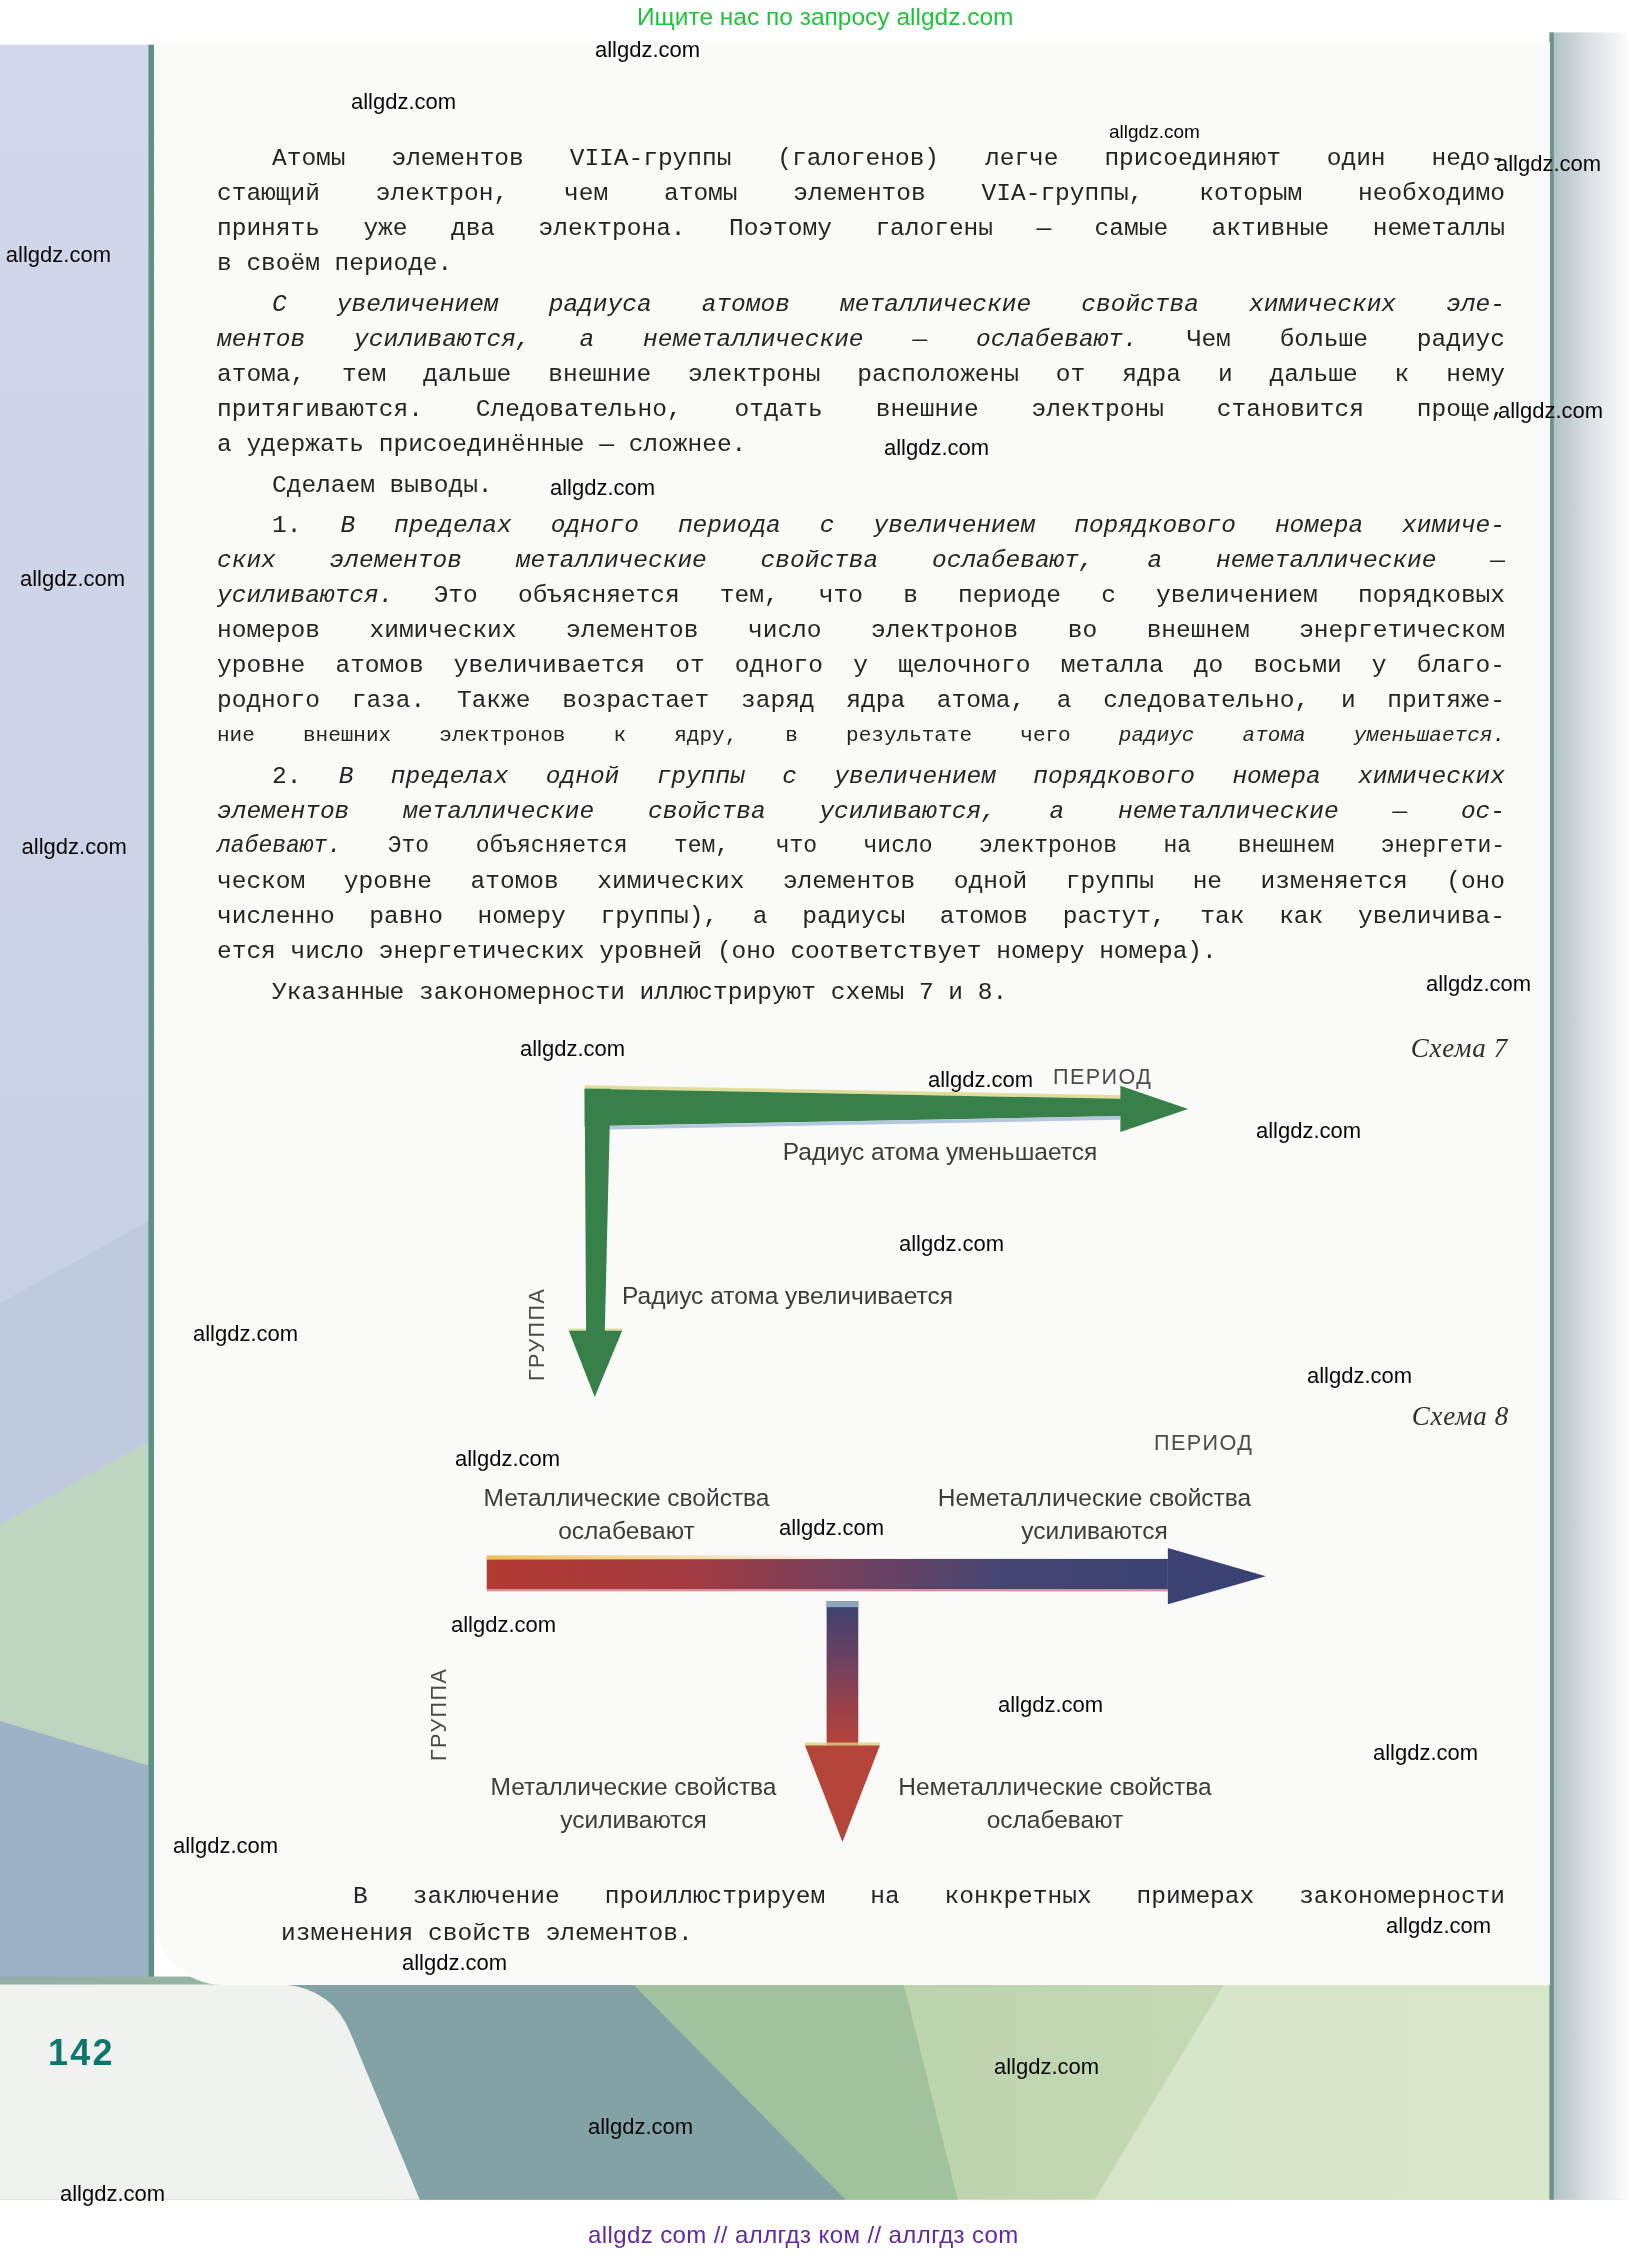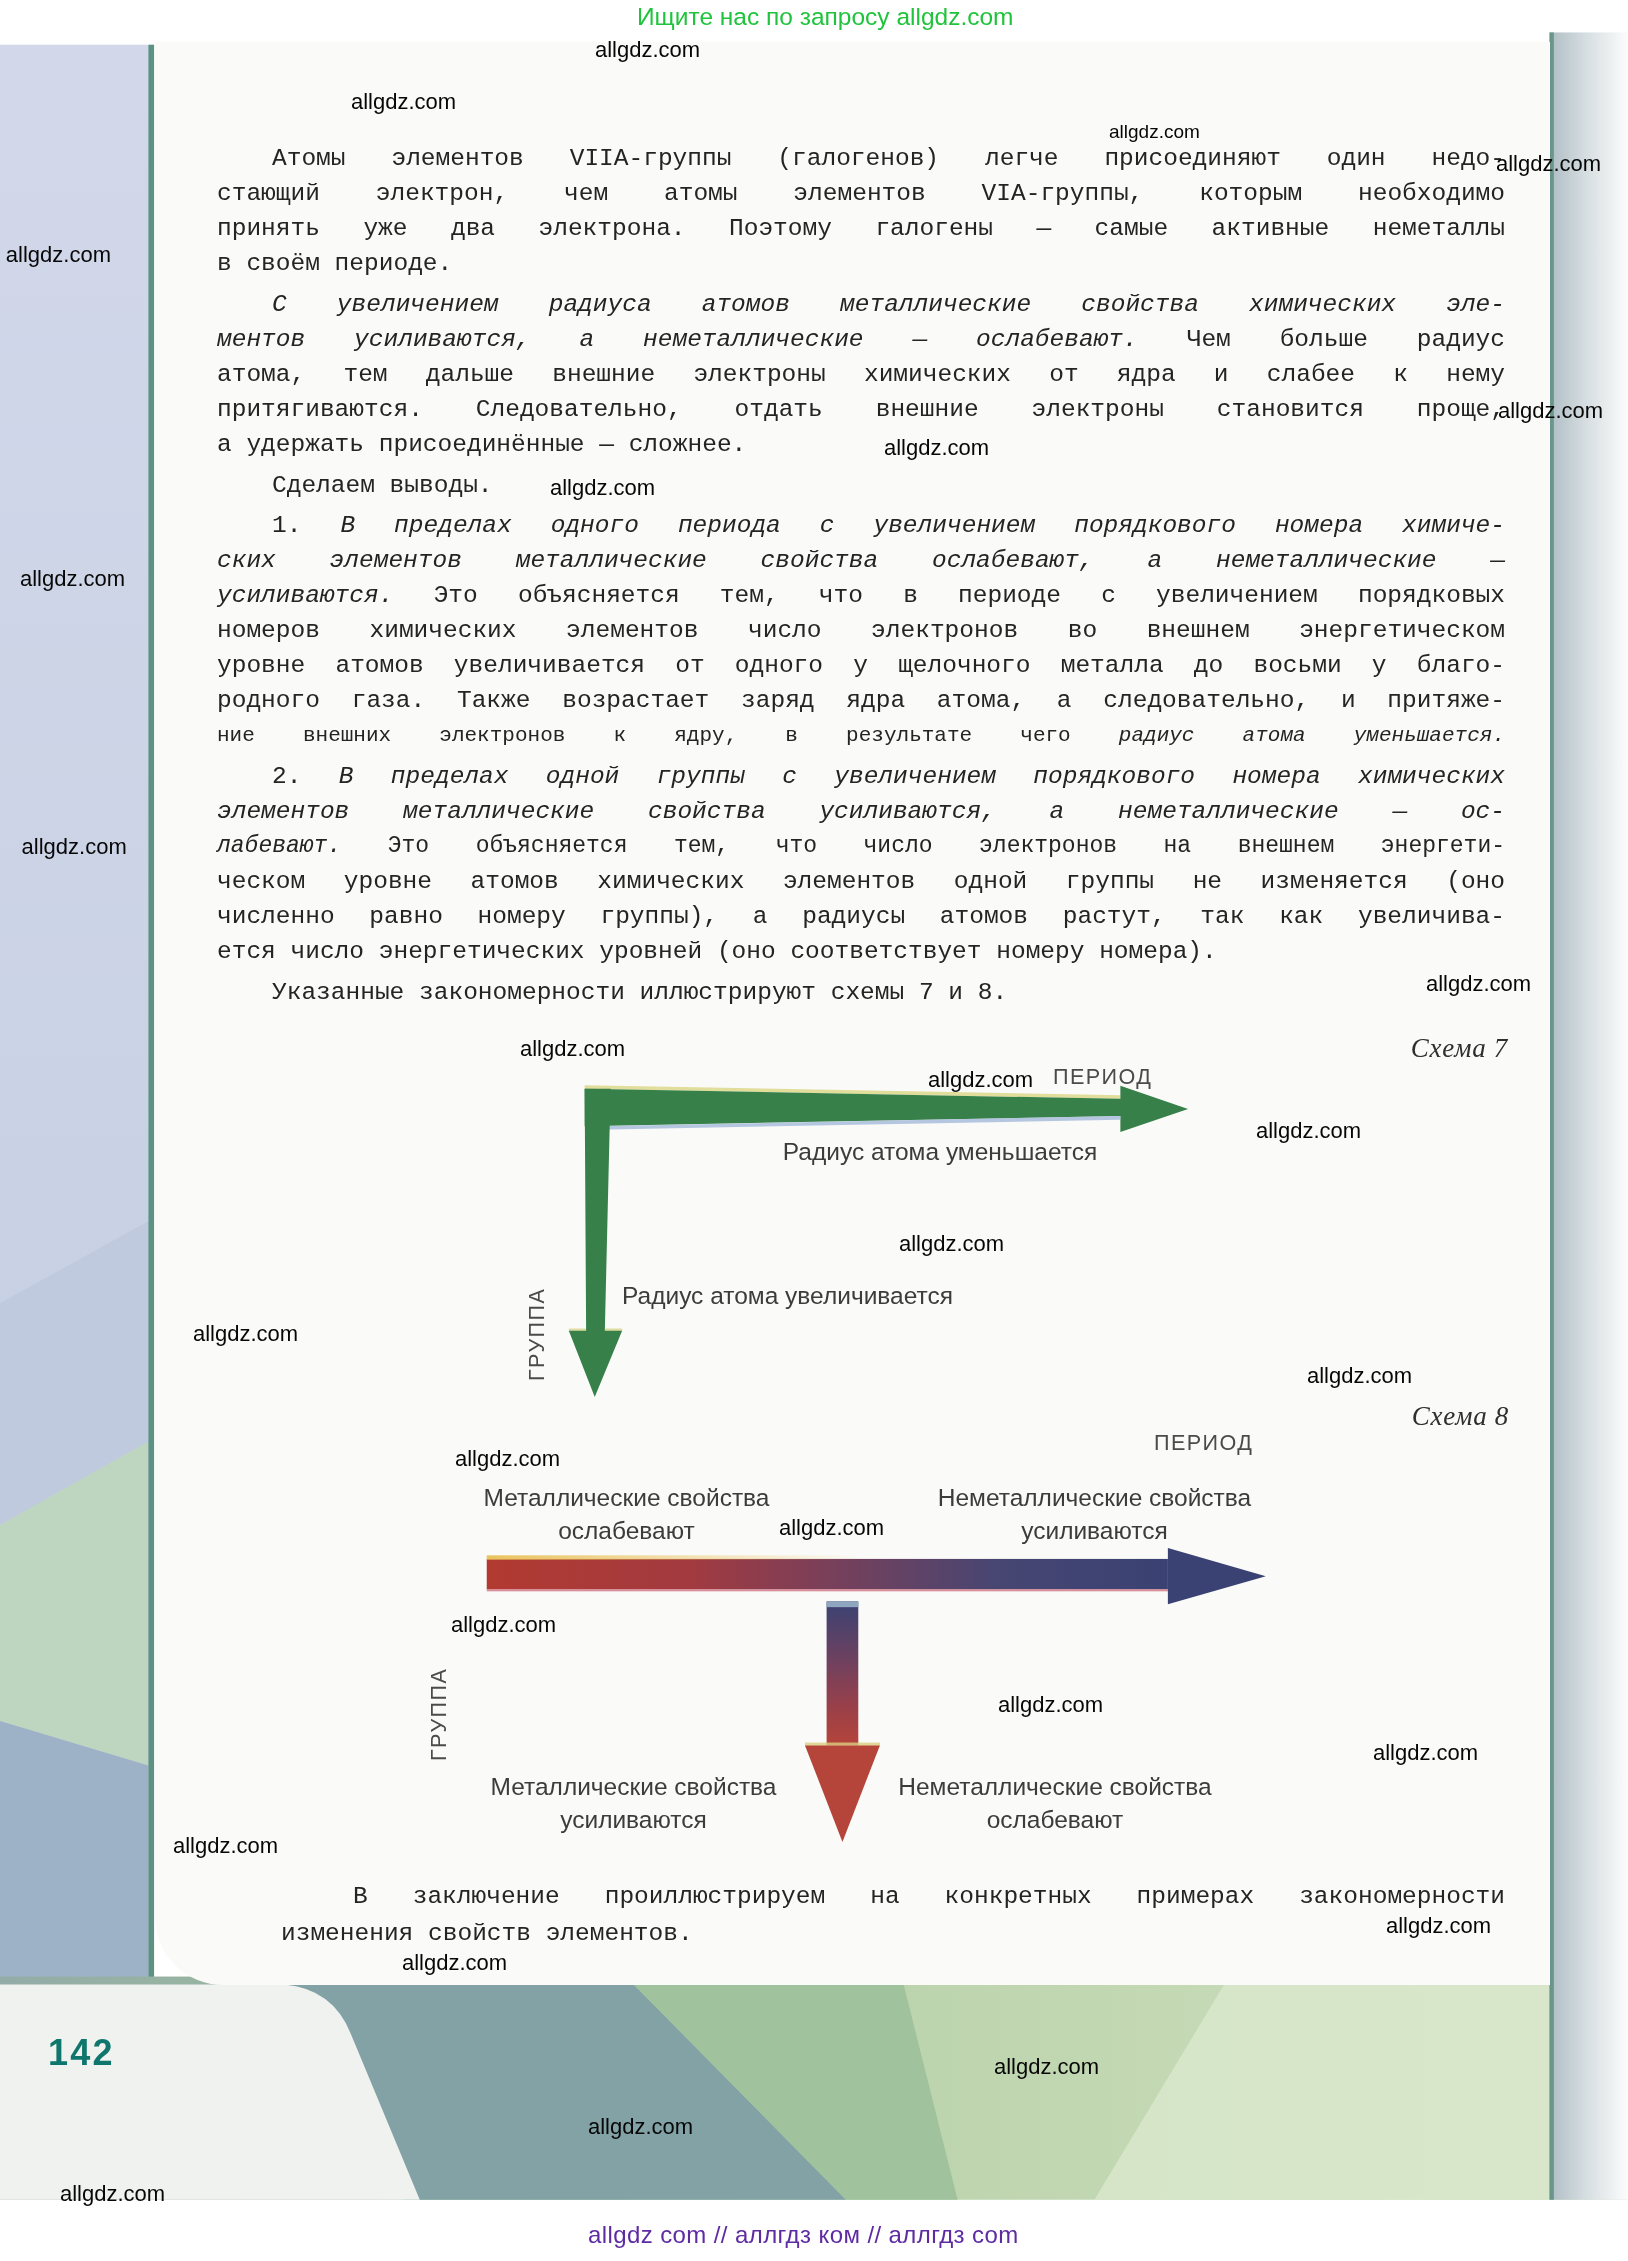--- a/index.html
+++ b/index.html
@@ -119,21 +119,21 @@
   <div id="body-text" class="textblock" style="left: 217px; top: 141px; width: 1288px;">
       <div class="para" style="margin-bottom: 5.8px;">
         <div class="line j" style="line-height: 35px; height: 35px; font-size: 24.5px; text-indent: 55px;"><span>Атомы элементов VIIA-группы (галогенов) легче присоединяют один недо-</span></div>
         <div class="line j" style="line-height: 35px; height: 35px; font-size: 24.5px;"><span>стающий электрон, чем атомы элементов VIA-группы, которым необходимо</span></div>
         <div class="line j" style="line-height: 35px; height: 35px; font-size: 24.5px;"><span>принять уже два электрона. Поэтому галогены — самые активные неметаллы</span></div>
         <div class="line" style="line-height: 35px; height: 35px; font-size: 24.5px;"><span>в своём периоде.</span></div>
       </div>
       <div class="para" style="margin-bottom: 5.8px;">
         <div class="line j" style="line-height: 35px; height: 35px; font-size: 24.5px; text-indent: 55px;"><span class="it">С увеличением радиуса атомов металлические свойства химических эле-</span></div>
         <div class="line j" style="line-height: 35px; height: 35px; font-size: 24.5px;"><span class="it">ментов усиливаются, а неметаллические — ослабевают.</span><span> Чем больше радиус</span></div>
-        <div class="line j" style="line-height: 35px; height: 35px; font-size: 24.5px;"><span>атома, тем дальше внешние электроны химических от ядра и слабее к нему</span></div>
+        <div class="line j" style="line-height: 35px; height: 35px; font-size: 24.5px;"><span>атома, тем дальше внешние электроны расположены от ядра и дальше к нему</span></div>
         <div class="line j" style="line-height: 35px; height: 35px; font-size: 24.5px;"><span>притягиваются. Следовательно, отдать внешние электроны становится проще,</span></div>
         <div class="line" style="line-height: 35px; height: 35px; font-size: 24.5px;"><span>а удержать присоединённые — сложнее.</span></div>
       </div>
       <div class="para" style="margin-bottom: 5.8px;">
         <div class="line" style="line-height: 35px; height: 35px; font-size: 24.5px; text-indent: 55px;"><span>Сделаем выводы.</span></div>
       </div>
       <div class="para" style="margin-bottom: 5.8px;">
         <div class="line j" style="line-height: 35px; height: 35px; font-size: 24.5px; text-indent: 55px;"><span>1. </span><span class="it">В пределах одного периода с увеличением порядкового номера химиче-</span></div>
         <div class="line j" style="line-height: 35px; height: 35px; font-size: 24.5px;"><span class="it">ских элементов металлические свойства ослабевают, а неметаллические —</span></div>
         <div class="line j" style="line-height: 35px; height: 35px; font-size: 24.5px;"><span class="it">усиливаются.</span><span> Это объясняется тем, что в периоде с увеличением порядковых</span></div>

